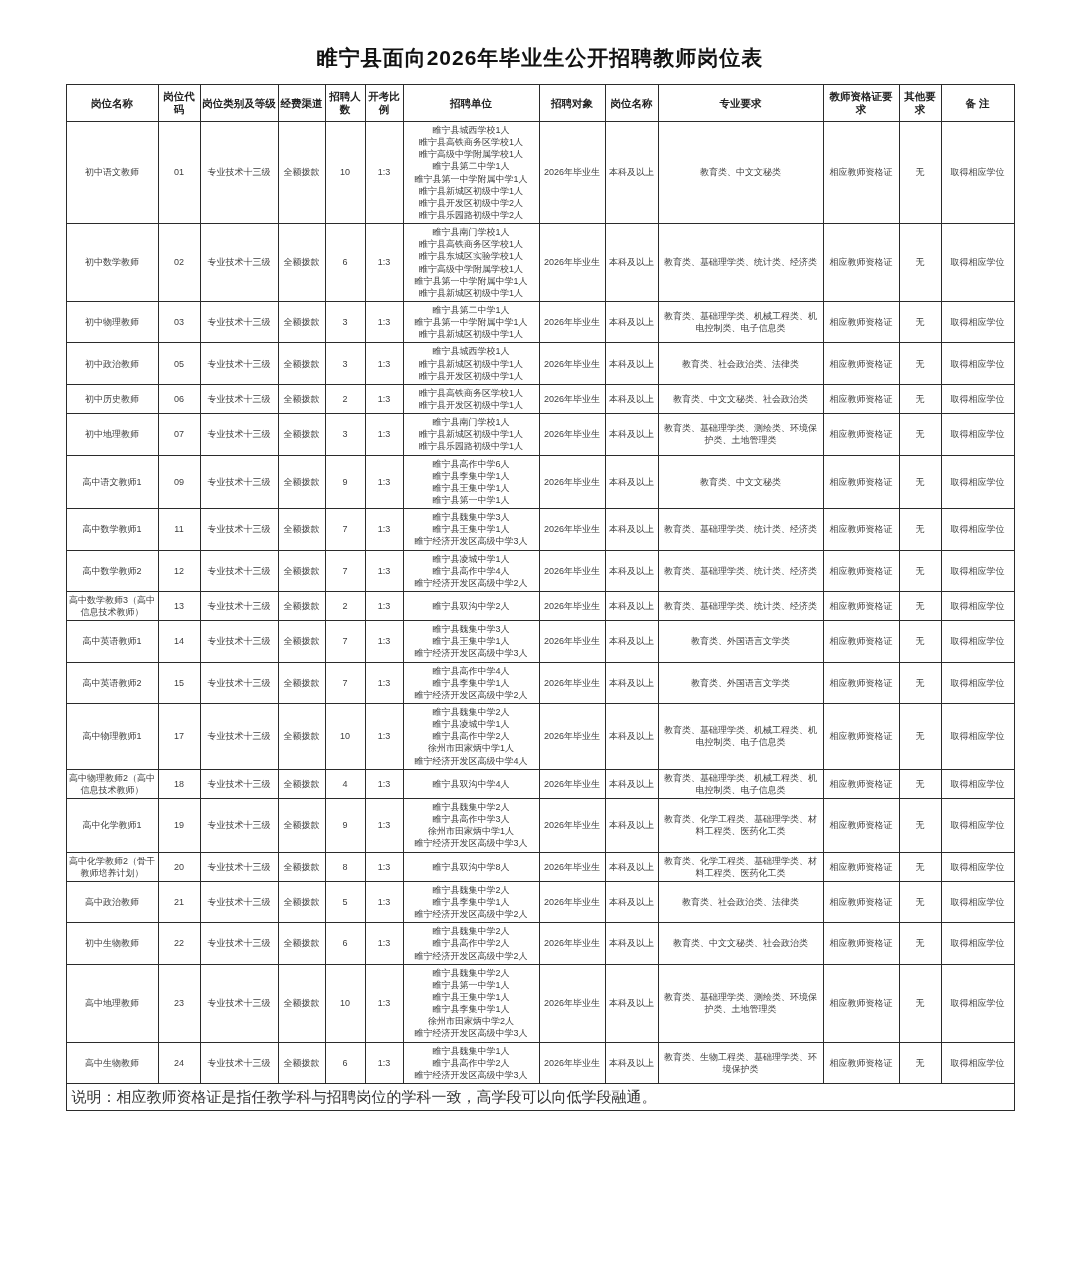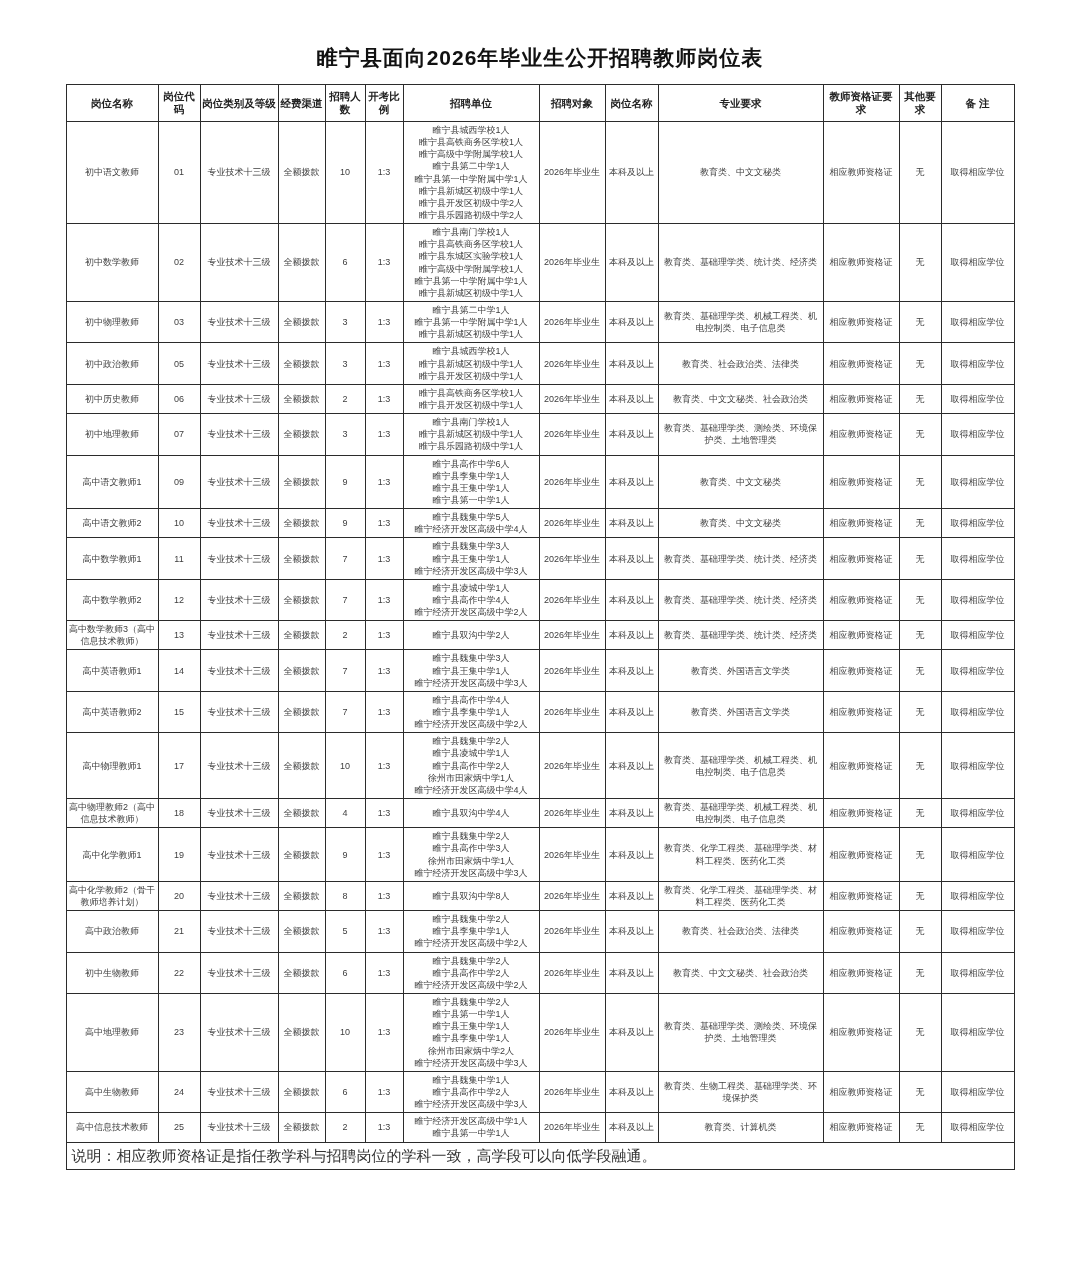--- a/index.html
+++ b/index.html
@@ -218,36 +218,20 @@
 睢宁县王集中学1人
 睢宁县第一中学1人</td>
         <td>2026年毕业生</td>
         <td>本科及以上</td>
         <td>教育类、中文文秘类</td>
         <td>相应教师资格证</td>
         <td>无</td>
         <td>取得相应学位</td>
       </tr>
       <tr>
-        <td>高中语文教师2</td>
-        <td>10</td>
-        <td>专业技术十三级</td>
-        <td>全额拨款</td>
-        <td>9</td>
-        <td>1:3</td>
-        <td class="units">睢宁县魏集中学5人
-睢宁经济开发区高级中学4人</td>
-        <td>2026年毕业生</td>
-        <td>本科及以上</td>
-        <td>教育类、中文文秘类</td>
-        <td>相应教师资格证</td>
-        <td>无</td>
-        <td>取得相应学位</td>
-      </tr>
-      <tr>
         <td>高中数学教师1</td>
         <td>11</td>
         <td>专业技术十三级</td>
         <td>全额拨款</td>
         <td>7</td>
         <td>1:3</td>
         <td class="units">睢宁县魏集中学3人
 睢宁县王集中学1人
 睢宁经济开发区高级中学3人</td>
         <td>2026年毕业生</td>
@@ -450,36 +434,20 @@
         <td>专业技术十三级</td>
         <td>全额拨款</td>
         <td>6</td>
         <td>1:3</td>
         <td class="units">睢宁县魏集中学1人
 睢宁县高作中学2人
 睢宁经济开发区高级中学3人</td>
         <td>2026年毕业生</td>
         <td>本科及以上</td>
         <td>教育类、生物工程类、基础理学类、环境保护类</td>
-        <td>相应教师资格证</td>
-        <td>无</td>
-        <td>取得相应学位</td>
-      </tr>
-      <tr>
-        <td>高中信息技术教师</td>
-        <td>25</td>
-        <td>专业技术十三级</td>
-        <td>全额拨款</td>
-        <td>2</td>
-        <td>1:3</td>
-        <td class="units">睢宁经济开发区高级中学1人
-睢宁县第一中学1人</td>
-        <td>2026年毕业生</td>
-        <td>本科及以上</td>
-        <td>教育类、计算机类</td>
         <td>相应教师资格证</td>
         <td>无</td>
         <td>取得相应学位</td>
       </tr>
     </tbody>
   <tfoot>
     <tr>
       <td class="footnote" colspan="13">说明：相应教师资格证是指任教学科与招聘岗位的学科一致，高学段可以向低学段融通。</td>
     </tr>
   </tfoot>

